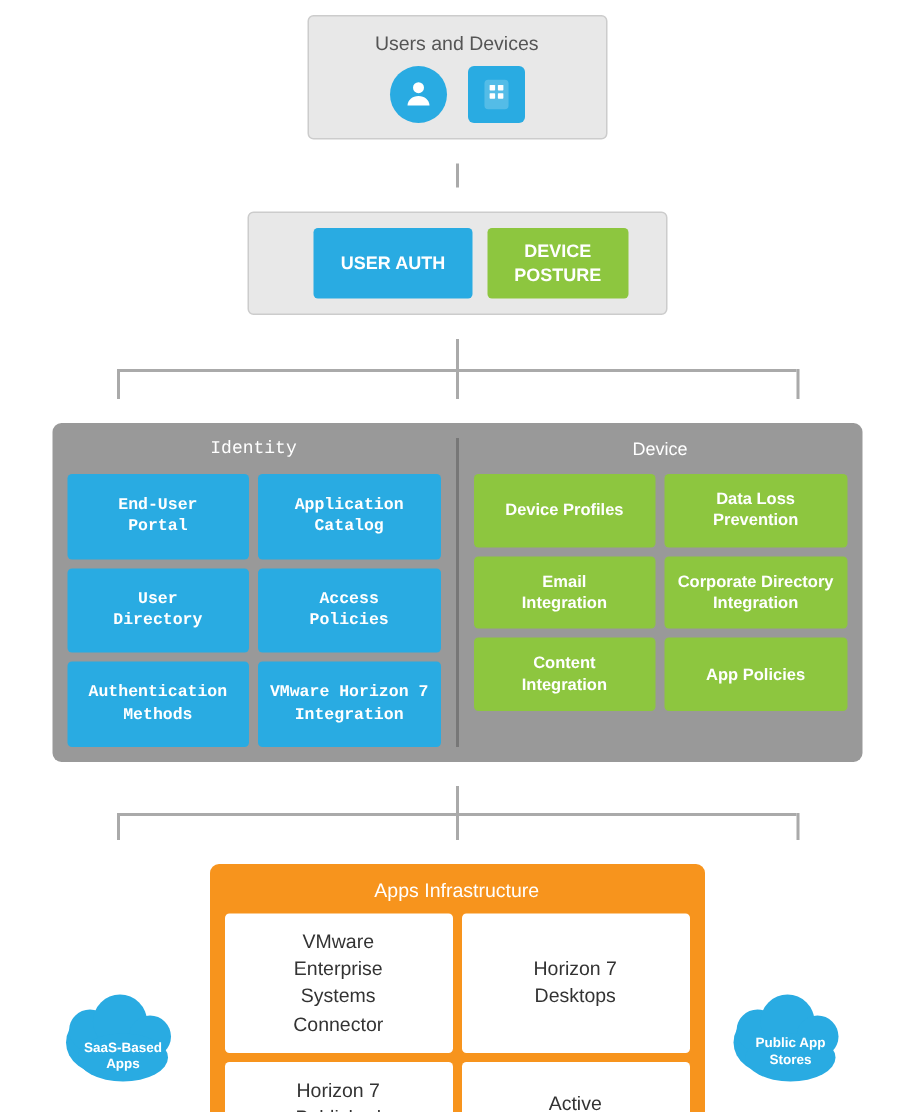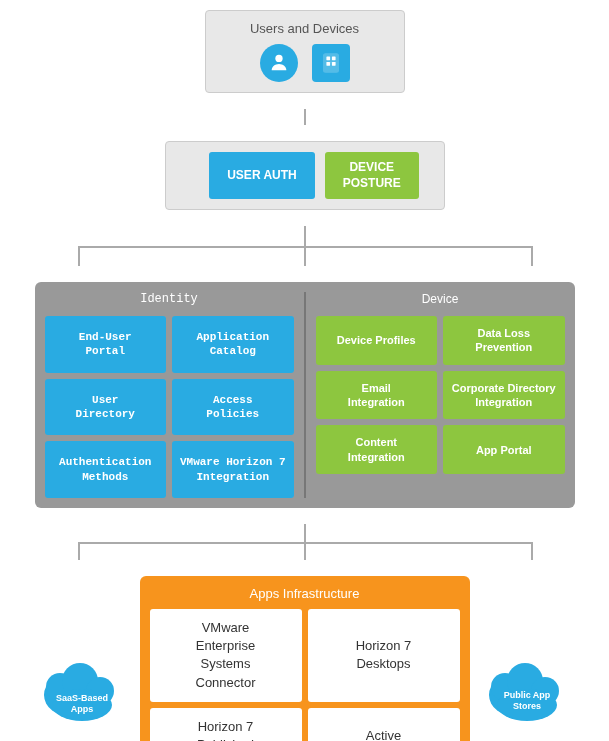--- a/index.html
+++ b/index.html
@@ -341,21 +341,21 @@
     <div class="divider-v"></div>
 
     <div class="section-device">
       <div class="section-label">Device</div>
       <div class="grid-2col">
         <div class="cell-green">Device Profiles</div>
         <div class="cell-green">Data Loss<br>Prevention</div>
         <div class="cell-green">Email<br>Integration</div>
         <div class="cell-green">Corporate Directory<br>Integration</div>
         <div class="cell-green">Content<br>Integration</div>
-        <div class="cell-green">App Portal</div>
+        <div class="cell-green">App Policies</div>
       </div>
     </div>
 
   </div>
 
   <div class="connector-wrapper" style="height:36px;">
     <div class="center-v"></div>
     <div class="left-h"></div>
     <div class="left-v" style="top:50%;height:50%;"></div>
     <div class="right-h"></div>

